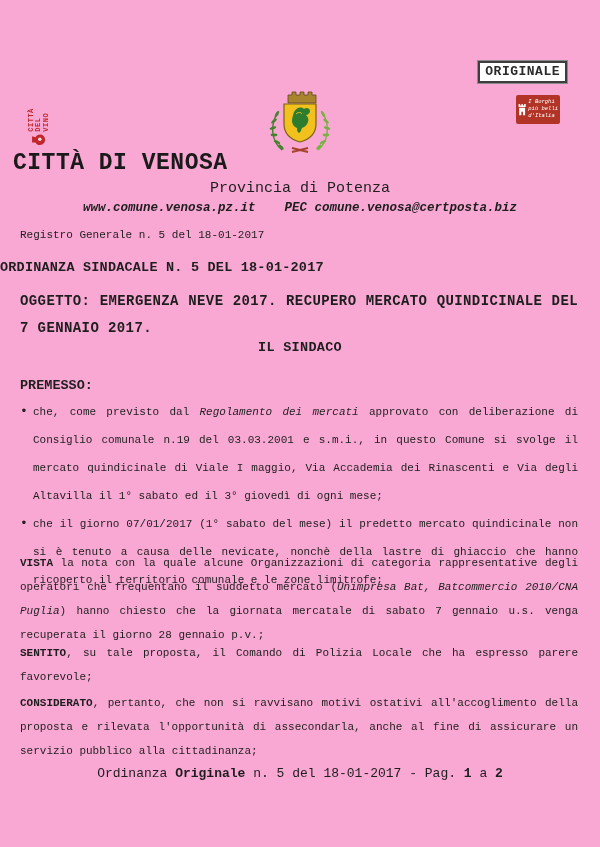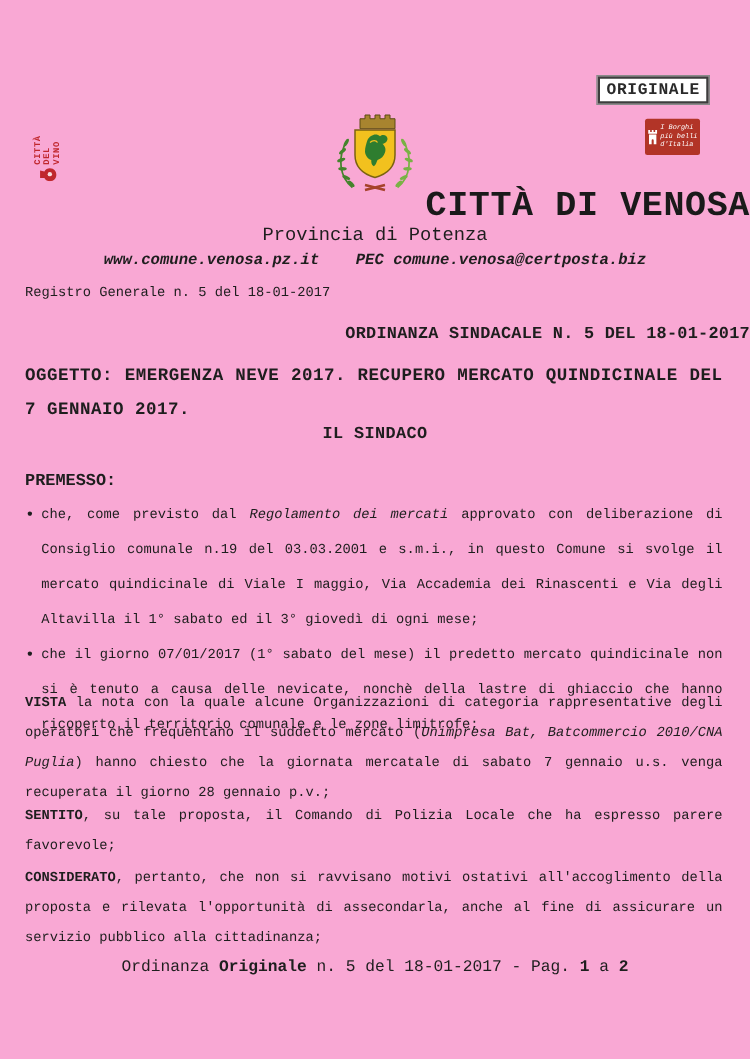--- a/index.html
+++ b/index.html
@@ -44,36 +44,36 @@
     display:flex;align-items:center;gap:2px;padding:2px 2px;
     box-sizing:border-box;
   }
   .borghi-text{
     color:#fff;font-size:5.5px;line-height:1.25;font-style:italic;
     white-space:nowrap;
   }
   
   .city-title{
     position:absolute;top:150px;left:13px;right:0;
-    text-align:right;font-size:28px;font-weight:bold;letter-spacing:.5px;
+    text-align:left;font-size:23px;font-weight:bold;letter-spacing:.5px;
     color:#1a1a1a;margin:0;
   }
   .province{
     position:absolute;top:180px;left:0;right:0;
     text-align:center;font-size:15px;
   }
   .contacts{
     position:absolute;top:201px;left:0;right:0;
     text-align:center;font-size:12.5px;font-style:italic;font-weight:bold;
   }
   .contacts .gap{display:inline-block;width:14px;}
   
   .blk{position:absolute;left:20px;right:22px;margin:0;}
   .registro{top:229px;font-size:11px;}
-  .ord-title{top:260px;left:0;right:0;text-align:right;font-size:13.5px;font-weight:bold;letter-spacing:.2px;}
+  .ord-title{top:260px;left:0;right:0;text-align:left;font-size:13.5px;font-weight:bold;letter-spacing:.2px;}
   .oggetto{top:288px;font-size:14px;font-weight:bold;line-height:27px;text-align:justify;letter-spacing:.4px;}
   .sindaco{top:340px;left:0;right:0;text-align:center;font-size:13.5px;font-weight:bold;letter-spacing:.3px;}
   .premesso{top:378px;font-size:13.5px;font-weight:bold;}
   .premesso-list{top:398px;list-style:none;padding:0;}
   .premesso-list li{
     position:relative;padding-left:13px;margin:0;
     font-size:11px;line-height:28px;text-align:justify;
   }
   .premesso-list li::before{
     content:"\2022";position:absolute;left:0;top:0;

